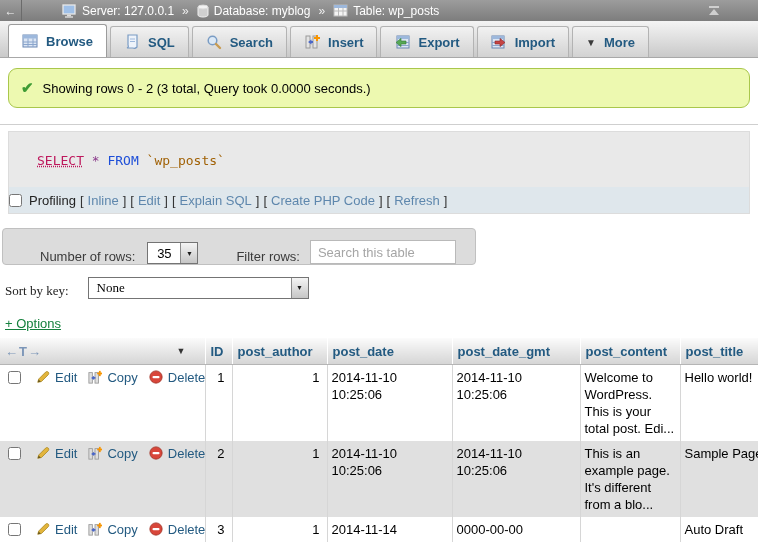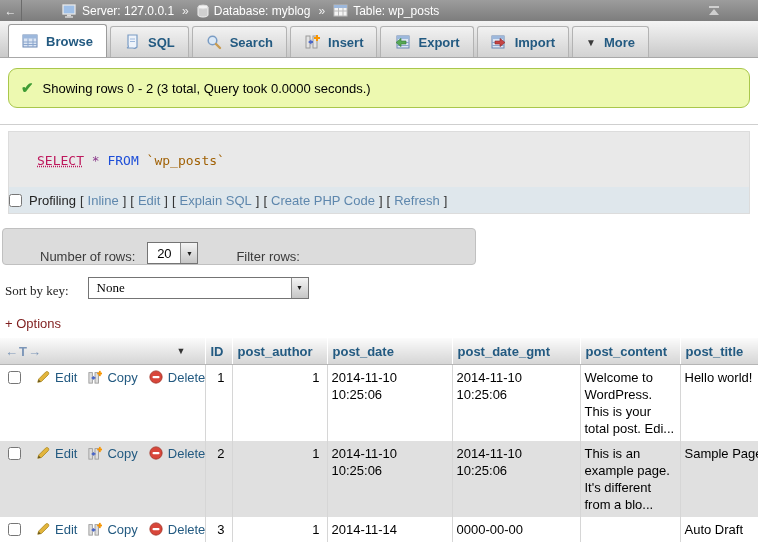--- a/index.html
+++ b/index.html
@@ -78,21 +78,21 @@
   .rows-sel .v { min-width:32px; justify-content:center; }
   .filter-label { margin-left:38px; }
   .filter-input {
     margin-left:10px; width:146px; height:24px; border:1px solid #b9b9b9;
     padding:0 7px; font-family:"Liberation Sans",sans-serif; font-size:13px; color:#444;
   }
   .filter-input::placeholder { color:#a5a5a5; }
   .sortrow { margin:12px 0 0 5px; display:flex; align-items:flex-end; color:#222;font-family:Liberation Serif, serif; }
   .sort-sel { margin-left:19px; width:221px; }
   .sort-sel .v { flex:1; }
-  .options-link { margin:17px 0 0 5px; color:#7f1d1d; cursor:pointer; width:70px; }
+  .options-link { margin:17px 0 0 5px; color:#15803d; cursor:pointer; width:70px;text-decoration:underline; }
   
   table.grid { border-collapse:collapse; table-layout:fixed; width:758px; margin-top:7px; }
   .grid col.c-act { width:205px; } .grid col.c-id { width:27px; }
   .grid col.c-auth { width:95px; } .grid col.c-date { width:125px; }
   .grid col.c-gmt { width:128px; } .grid col.c-cont { width:100px; }
   .grid col.c-title { width:78px; }
   .grid th {
     background:linear-gradient(#fbfbfb,#d5d5d5); color:#235a81; font-weight:bold;
     text-align:left; padding:5px 5px 4px 5px; border-right:1px solid #fff;
     border-bottom:1px solid #b5b5b5; height:26px; cursor:pointer; white-space:nowrap;
@@ -273,24 +273,25 @@
     <span class="bracket">]</span>
     <span class="bracket">[</span>
     <a>Refresh</a>
     <span class="bracket">]</span>
   </div>
 </div>
 
 <div class="rowsbar">
   <span>Number of rows:</span>
   <span class="sel rows-sel">
-    <span class="v">20</span>
+    <span class="v">35</span>
     <span class="b">▼</span>
   </span>
   <span class="filter-label">Filter rows:</span>
+  <input class="filter-input" type="text" placeholder="Search this table" style="">
 </div>
 
 <div class="sortrow">
   <span>Sort by key:</span>
   <span class="sel sort-sel">
     <span class="v">None</span>
     <span class="b">▼</span>
   </span>
 </div>
 

